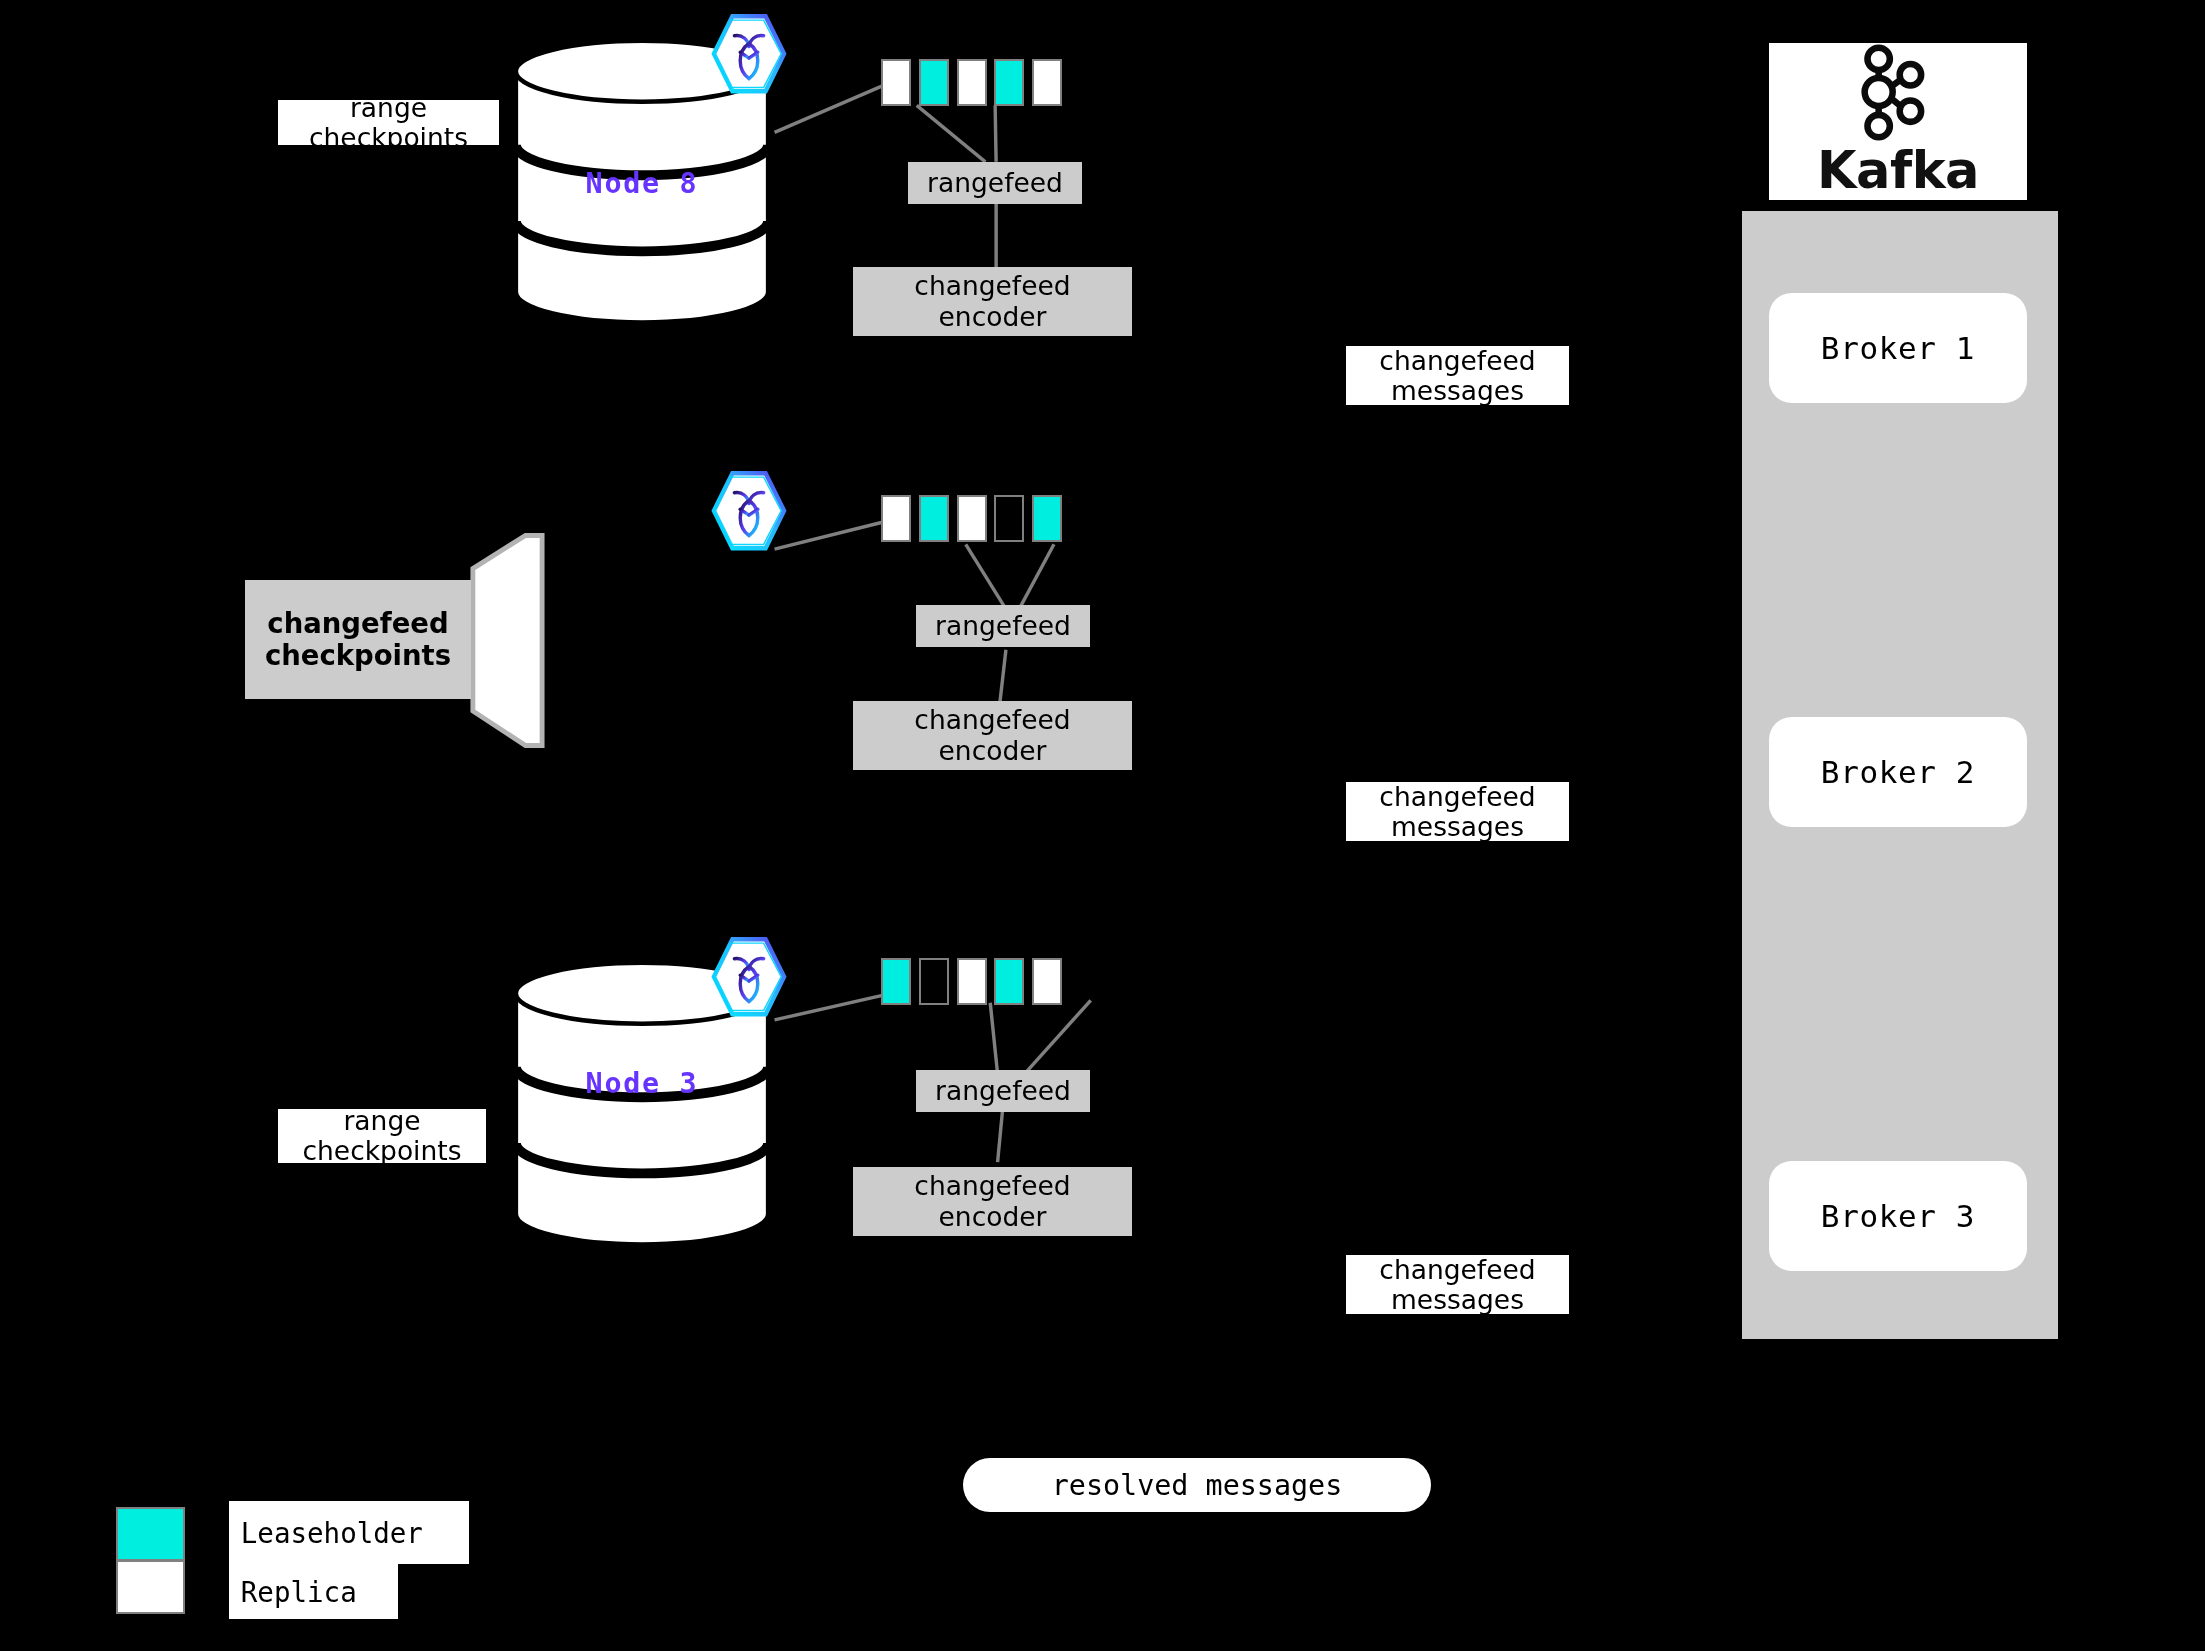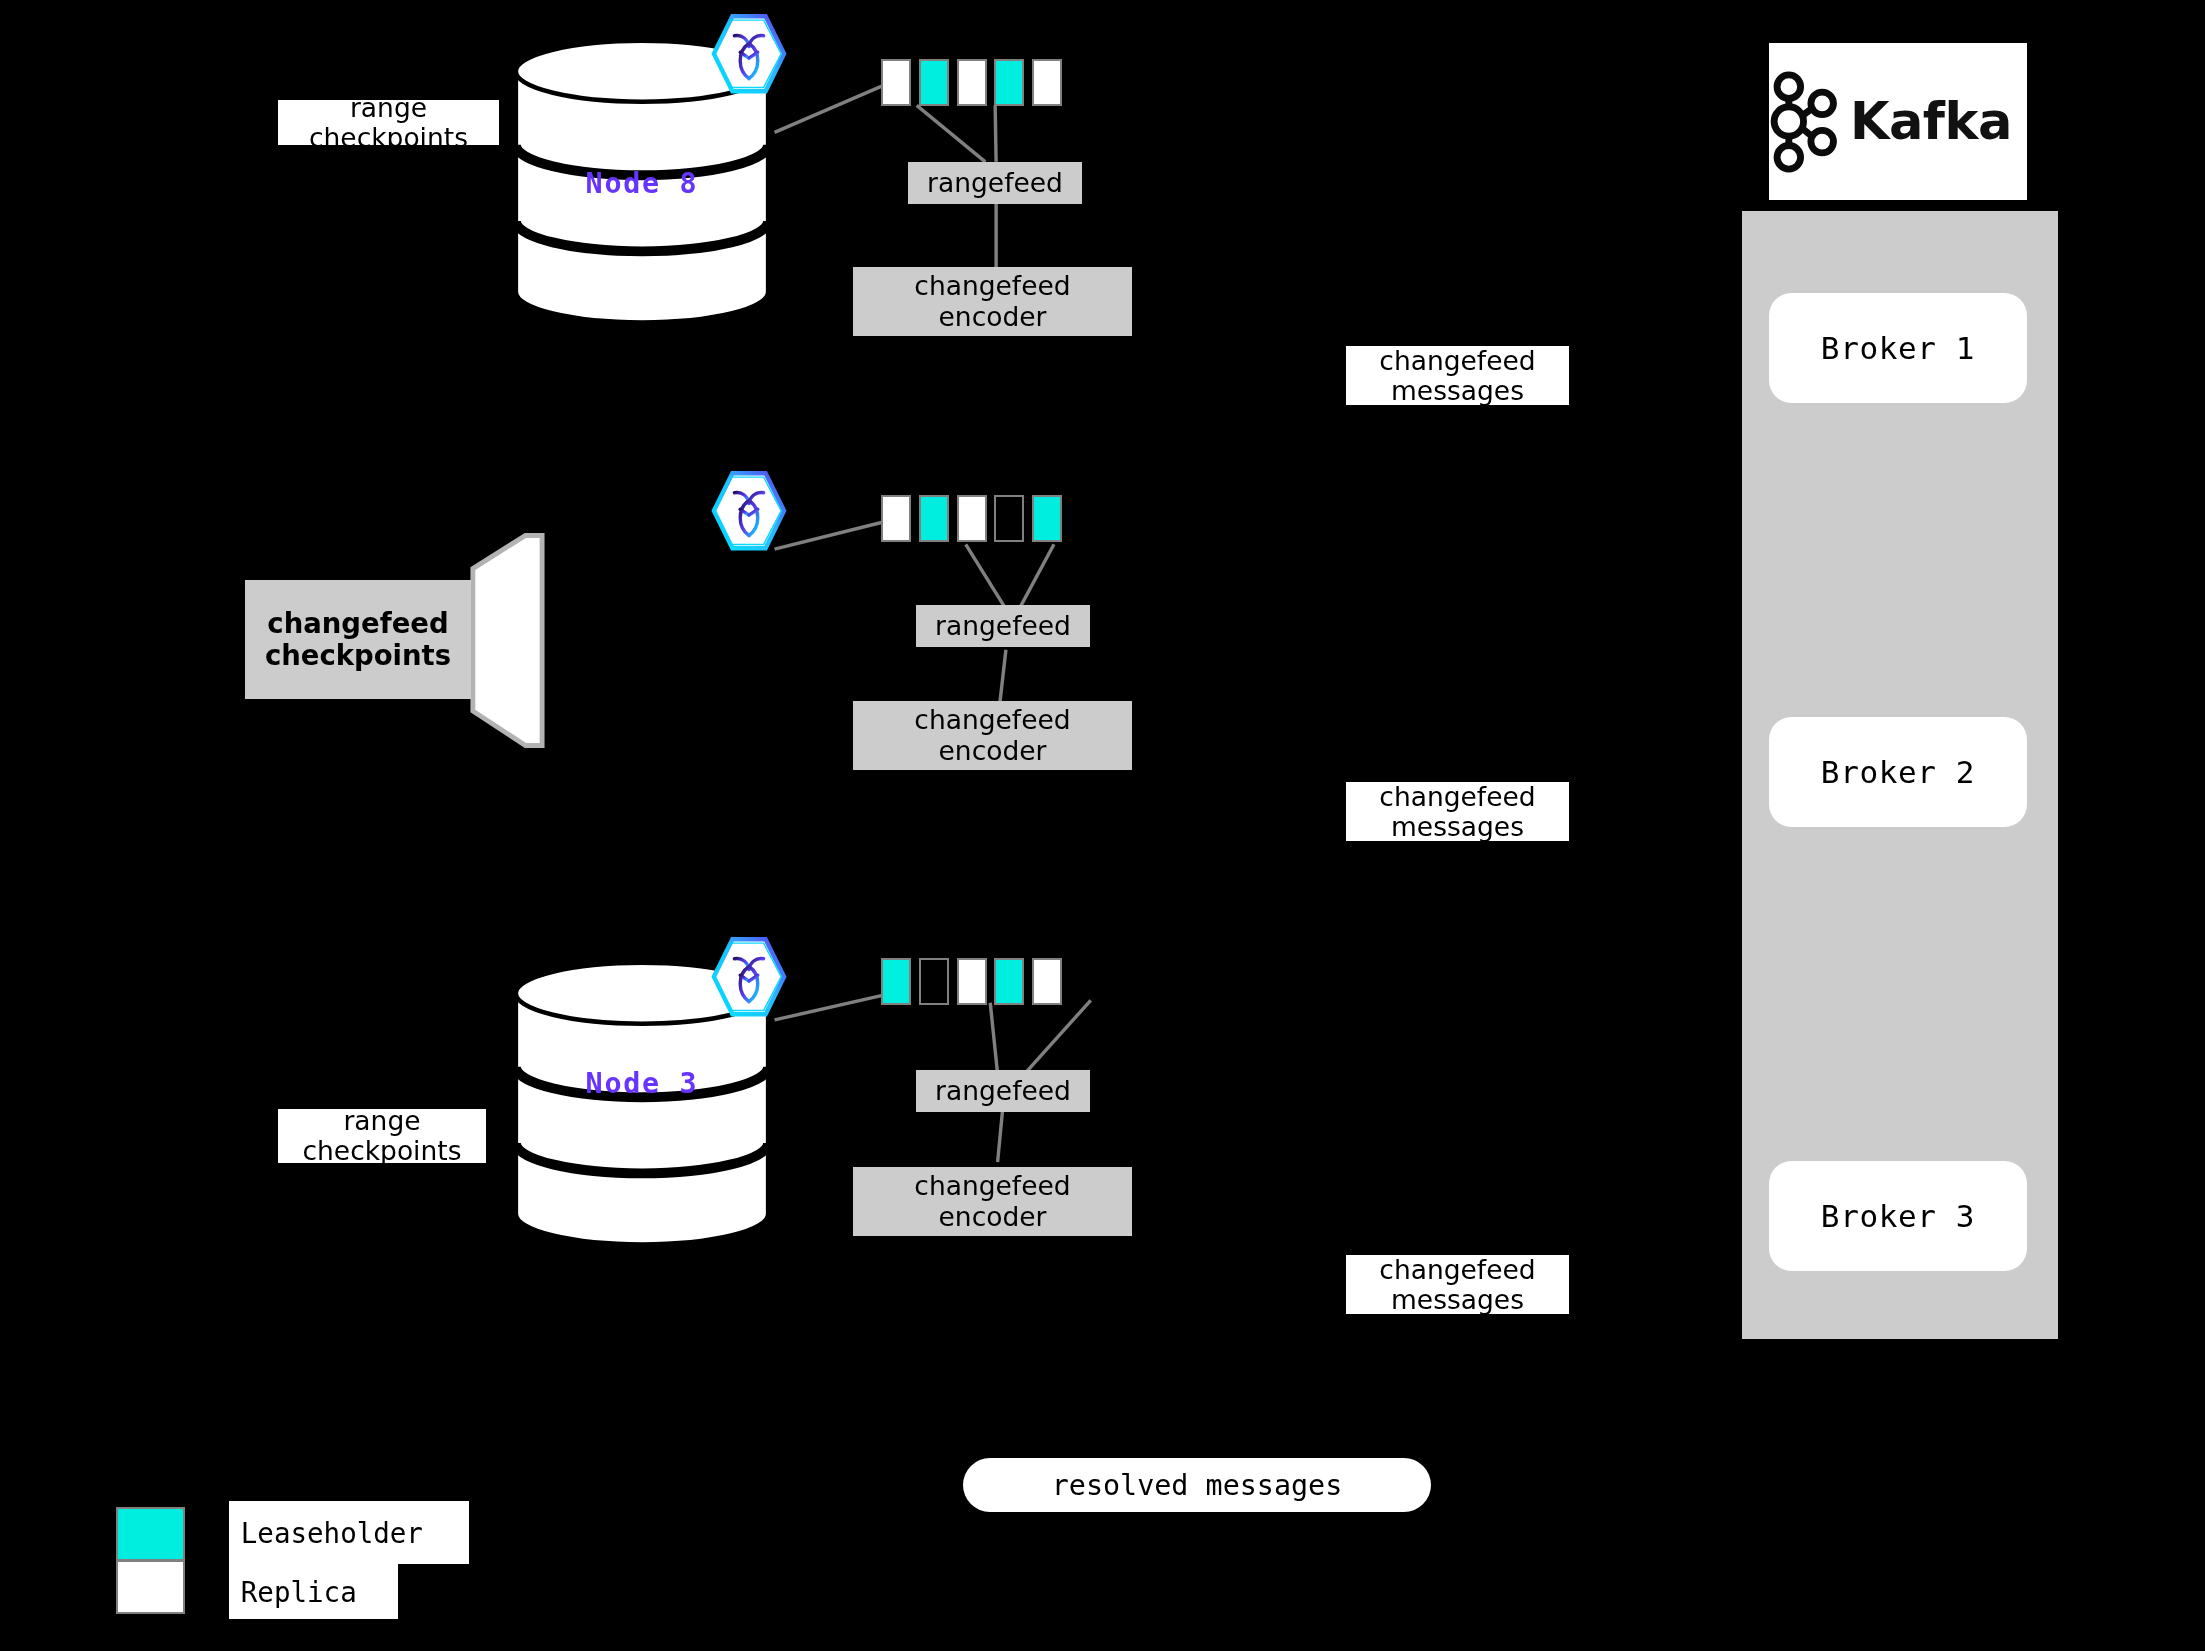--- a/index.html
+++ b/index.html
@@ -43,21 +43,21 @@
     box-sizing:border-box;
     border:2.5px solid #808080;
     margin-right:7.8px;
   }
   .range-cell.lease{background:#00EEE0;}
   .range-cell.replica{background:#ffffff;}
   .range-cell.empty{background:transparent;}
 
   
   .kafka-panel{background:#cccccc;}
-  .kafka-logo-box{background:#ffffff;display:flex;align-items:center;justify-content:flex-start;}
+  .kafka-logo-box{background:#ffffff;display:flex;align-items:center;justify-content:flex-start;flex-direction:column;}
   .kafka-word{
     font-family:"DejaVu Sans", sans-serif;font-weight:bold;color:#111;
     letter-spacing:-0.01em;
   }
   .broker{
     background:#ffffff;color:#000;border-radius:22.6px;
     display:flex;align-items:center;justify-content:center;
     font-family:"DejaVu Sans Mono", monospace;
     letter-spacing:0.02em;
   }

